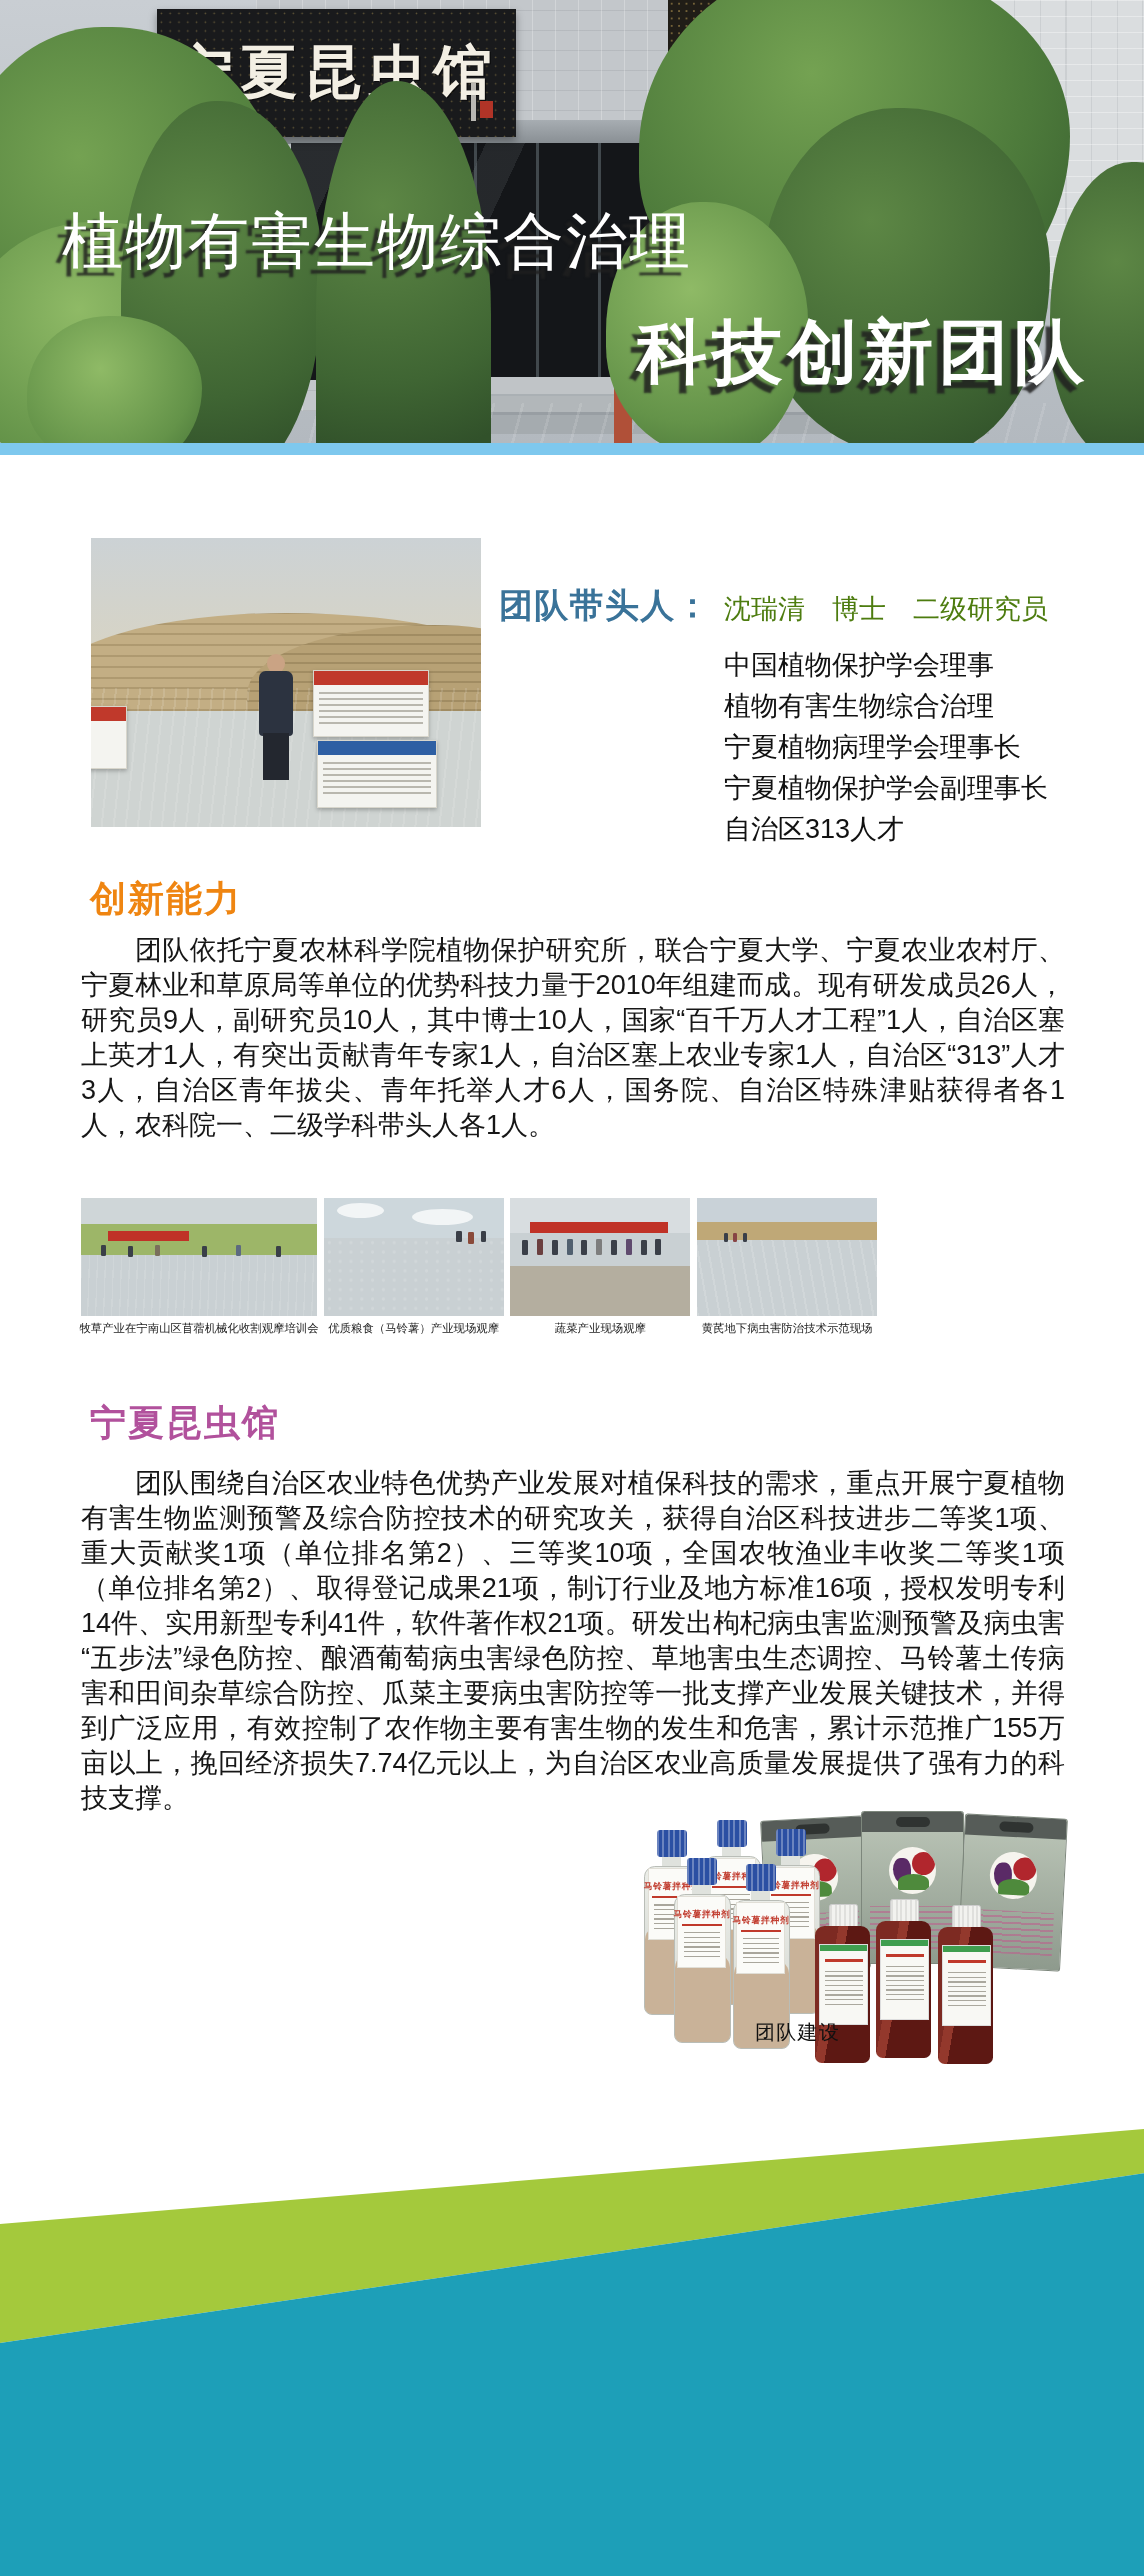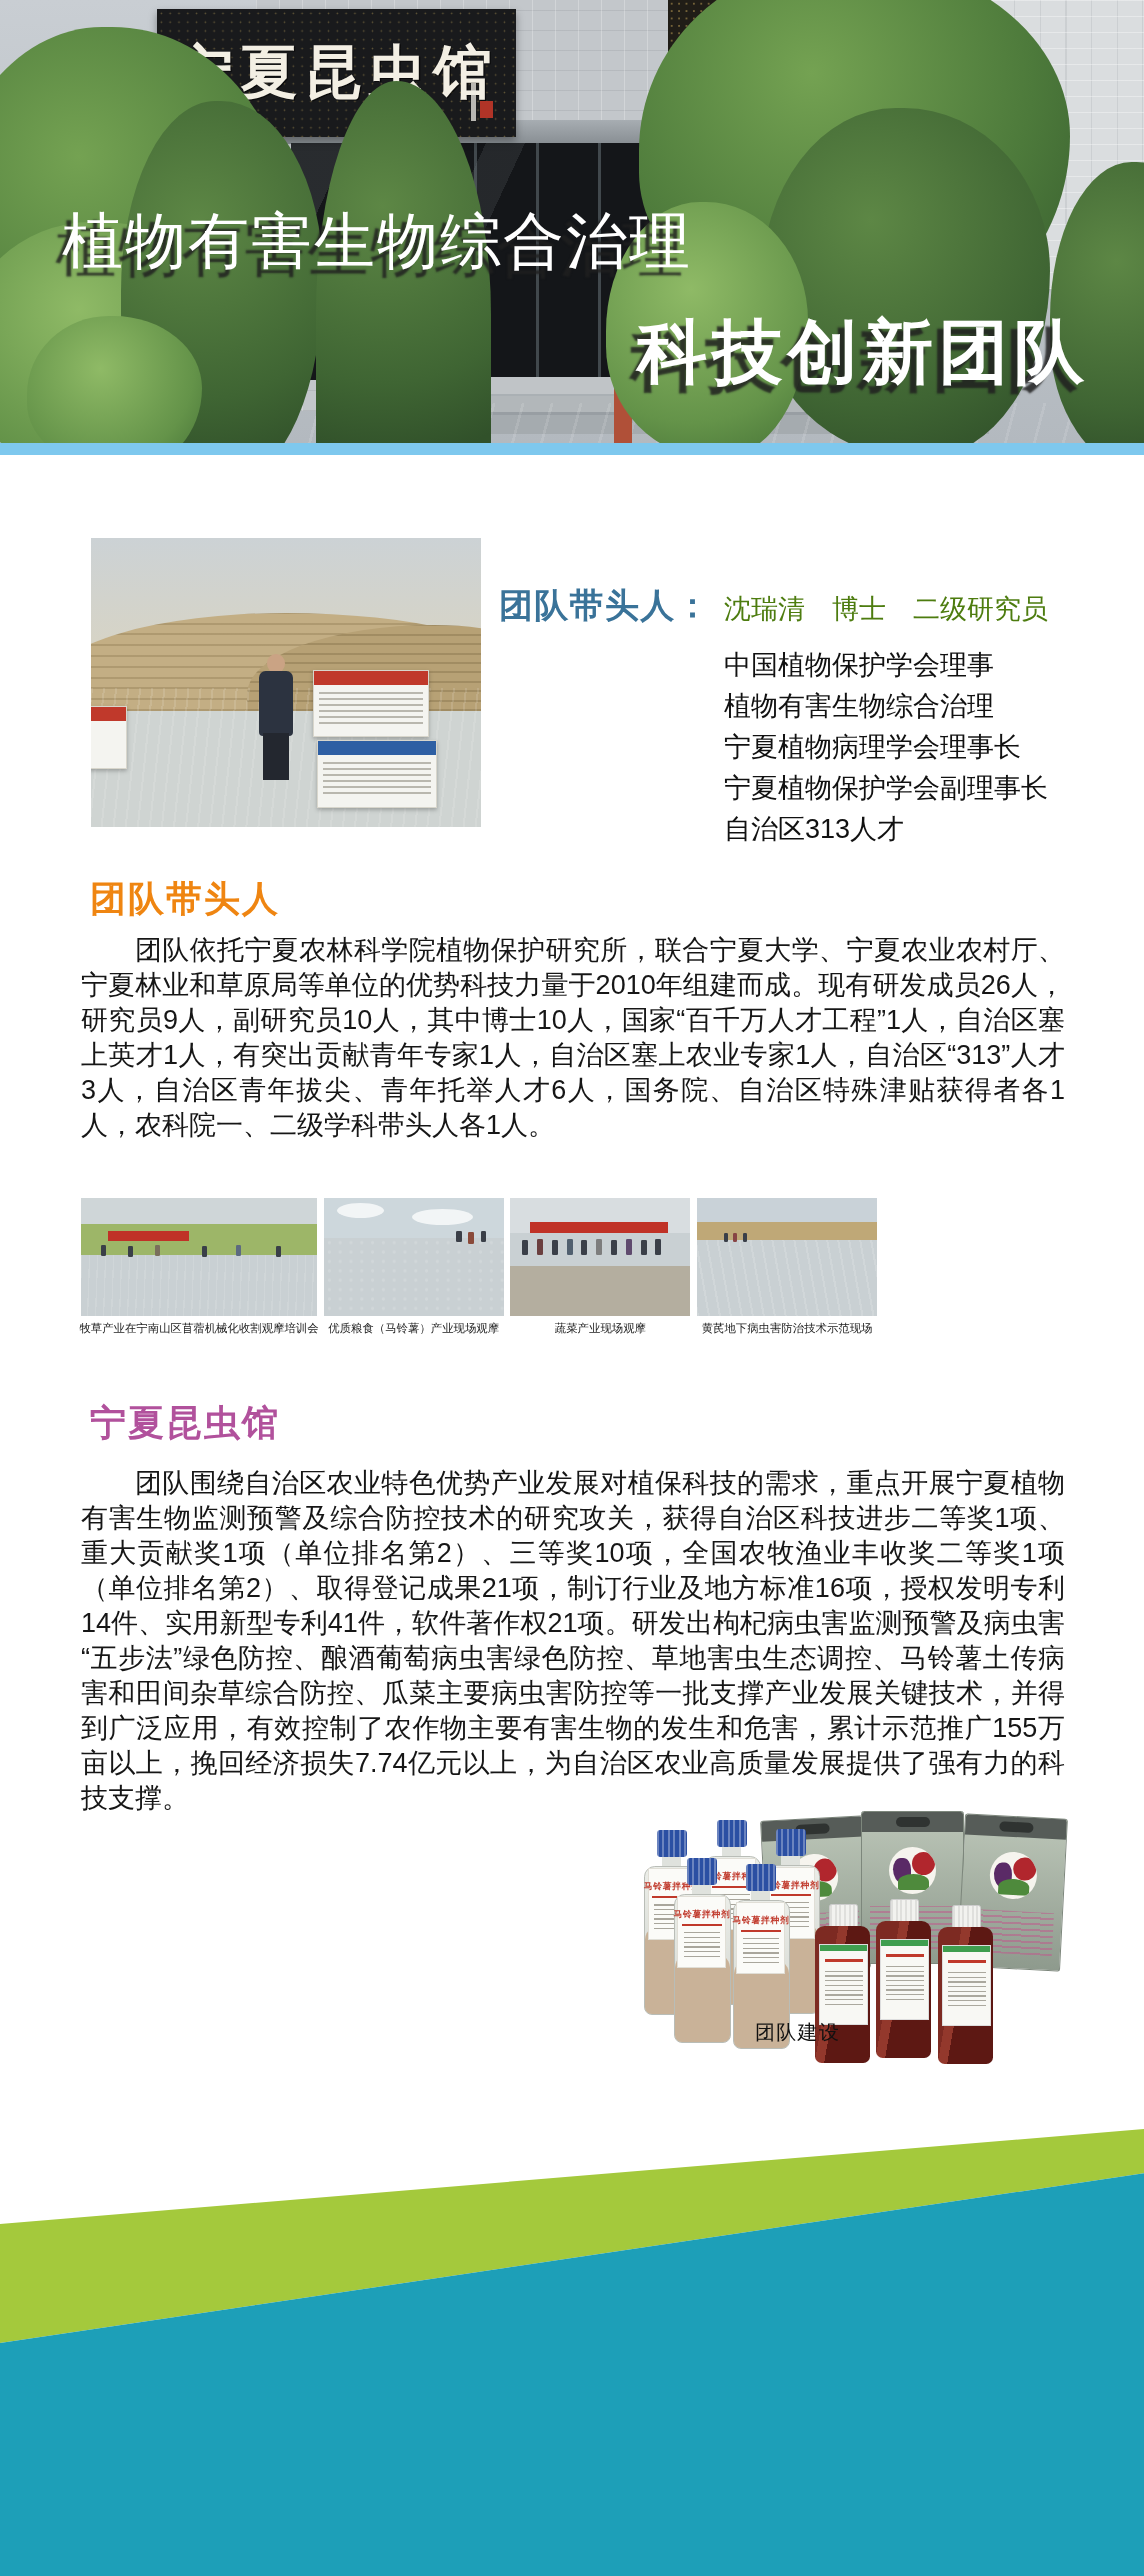--- a/index.html
+++ b/index.html
@@ -197,21 +197,21 @@
   <div class="leader-label">团队带头人：</div>
   <div class="leader-name">沈瑞清　博士　二级研究员</div>
   <div class="leader-creds">
     <div>中国植物保护学会理事</div>
     <div>植物有害生物综合治理</div>
     <div>宁夏植物病理学会理事长</div>
     <div>宁夏植物保护学会副理事长</div>
     <div>自治区313人才</div>
   </div>
 
-  <div class="sec-heading hd-orange">团队带头人</div>
+  <div class="sec-heading hd-orange">创新能力</div>
   <div class="body-para para1">团队依托宁夏农林科学院植物保护研究所，联合宁夏大学、宁夏农业农村厅、宁夏林业和草原局等单位的优势科技力量于2010年组建而成。现有研发成员26人，研究员9人，副研究员10人，其中博士10人，国家“百千万人才工程”1人，自治区塞上英才1人，有突出贡献青年专家1人，自治区塞上农业专家1人，自治区“313”人才3人，自治区青年拔尖、青年托举人才6人，国务院、自治区特殊津贴获得者各1人，农科院一、二级学科带头人各1人。</div>
 
   <div class="strip">
     <div class="cell c1">
       <div class="sphoto">
         <div class="band" style="top:0;height:22%;background:#cfd6d8;"></div>
         <div class="band" style="top:22%;height:26%;background:#9db668;"></div>
         <div class="band" style="top:48%;height:52%;background:linear-gradient(#6f9c43,#55832f);background-image:repeating-linear-gradient(92deg,rgba(255,255,255,.12) 0 1.3px,transparent 1.3px 8px);"></div>
         <div class="banner-red" style="left:27px;top:28%;width:81px;height:10px;"></div>
         <div class="ppl" style="left:20px;top:40%;width:4.7px;height:10.8px;"></div>

